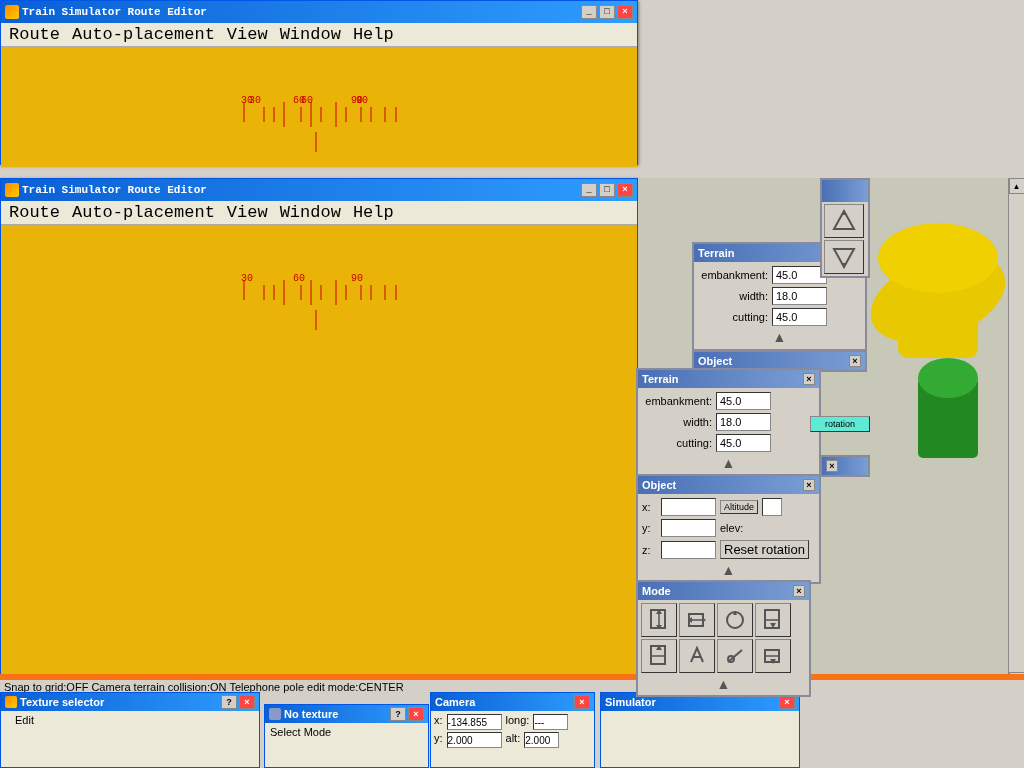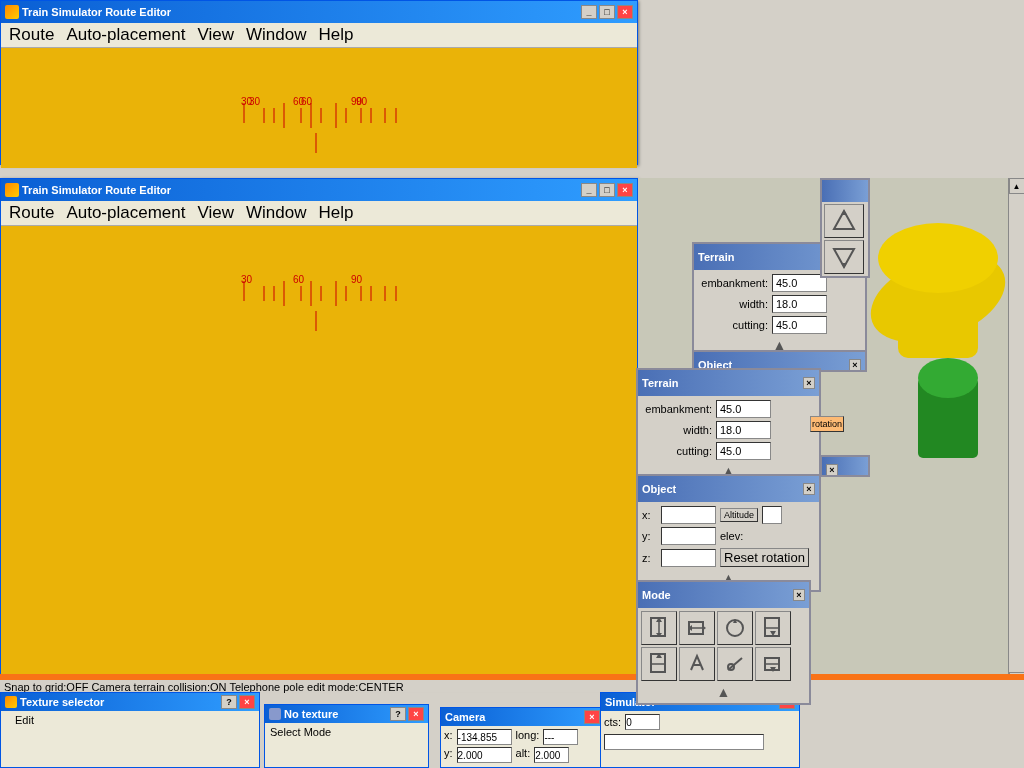--- a/index.html
+++ b/index.html
@@ -4,20 +4,21 @@
   <style>
     * { margin: 0; padding: 0; box-sizing: border-box; }
     body { width: 1024px; height: 768px; overflow: hidden; background: #d4d0c8; font-family: 'MS Sans Serif', Arial, sans-serif; font-size: 11px; position: relative; }
 
     
     .window {
       position: absolute;
       background: #ece9d8;
       border: 1px solid #0055e5;
       box-shadow: 1px 1px 3px rgba(0,0,0,0.4);
+      font-family: Liberation Mono, monospace;
     }
     .title-bar {
       background: linear-gradient(to right, #0a5fd4, #2f9dff);
       color: white;
       padding: 2px 4px;
       display: flex;
       align-items: center;
       justify-content: space-between;
       height: 22px;
       font-size: 11px;
@@ -73,21 +74,21 @@
     }
     .panel-title {
       background: linear-gradient(to right, #4a6fb5, #7a9fd5);
       color: white;
       padding: 1px 4px;
       font-size: 11px;
       font-weight: bold;
       display: flex;
       align-items: center;
       justify-content: space-between;
-      height: 26px;
+      height: 18px;
     }
     .panel-close {
       width: 12px;
       height: 12px;
       background: #d4d0c8;
       border: 1px solid #888;
       display: flex;
       align-items: center;
       justify-content: center;
       font-size: 9px;
@@ -472,21 +473,21 @@
     <button class="mode-btn" style="width:40px;height:34px;">
       <svg width="24" height="24" viewBox="0 0 24 24">
           <polygon points="12,22 22,4 2,4" fill="none" stroke="#555" stroke-width="2"></polygon>
           <polygon points="12,23 9,18 15,18" fill="#555"></polygon>
         </svg>
     </button>
   </div>
 </div>
 
 <div style="position:absolute;left:810px;top:416px;z-index:15;">
-  <button style="font-size:9px;padding:2px 1px;background:#fdba74;border:1px outset #888;cursor:pointer;">rotation</button>
+  <button style="font-size:9px;padding:2px 14px;background:#5eead4;border:1px outset #888;cursor:pointer;">rotation</button>
 </div>
 
 <div class="status-bar" style="bottom:76px;">
   <span>Snap to grid:OFF Camera terrain collision:ON Telephone pole edit mode:CENTER</span>
 </div>
 
 <div class="bottom-window" style="left:0;bottom:0;width:260px;height:76px;">
   <div class="bottom-title">
     <div style="display:flex;align-items:center;gap:3px;">
       <span class="app-icon" style="width:12px;height:12px;"></span>
@@ -511,21 +512,21 @@
     <div style="display:flex;gap:2px;">
       <div class="title-btn">?</div>
       <div class="title-btn close">×</div>
     </div>
   </div>
   <div style="padding:3px 5px;font-size:11px;display:flex;gap:8px;">
     <span>Select Mode</span>
   </div>
 </div>
 
-<div class="bottom-window" style="left:440px;bottom:0;width:165px;height:61px;">
+<div class="bottom-window" style="left:430px;bottom:0;width:165px;height:76px;">
   <div class="bottom-title">
     <span>Camera</span>
     <div class="title-btn close">×</div>
   </div>
   <div style="padding:3px;font-size:11px;">
     <div style="display:flex;gap:4px;margin-bottom:2px;">
       <span>x:</span>
       <input style="width: 55px; height: 16px; font-size: 10px; border: 1px inset rgb(136, 136, 136);" value="-134.855" readonly="">
       <span>long:</span>
       <input style="width: 35px; height: 16px; font-size: 10px; border: 1px inset rgb(136, 136, 136);" value="---" readonly="">
@@ -537,22 +538,13 @@
       <input style="width: 35px; height: 16px; font-size: 10px; border: 1px inset rgb(136, 136, 136);" value="2.000" readonly="">
     </div>
   </div>
 </div>
 
 <div class="bottom-window" style="left:600px;bottom:0;width:200px;height:76px;">
   <div class="bottom-title">
     <span>Simulator</span>
     <div class="title-btn close">×</div>
   </div>
-  <div style="padding:3px;font-size:11px;">
-    <div style="display:flex;gap:4px;align-items:center;">
-      <span>cts:</span>
-      <input style="width: 35px; height: 16px; font-size: 10px; border: 1px inset rgb(136, 136, 136);" value="0" readonly="">
-    </div>
-    <div style="margin-top:4px;">
-      <input style="width: 160px; height: 16px; font-size: 10px; border: 1px inset rgb(136, 136, 136);" value="" readonly="">
-    </div>
-  </div>
 </div>
 
 </body></html>

